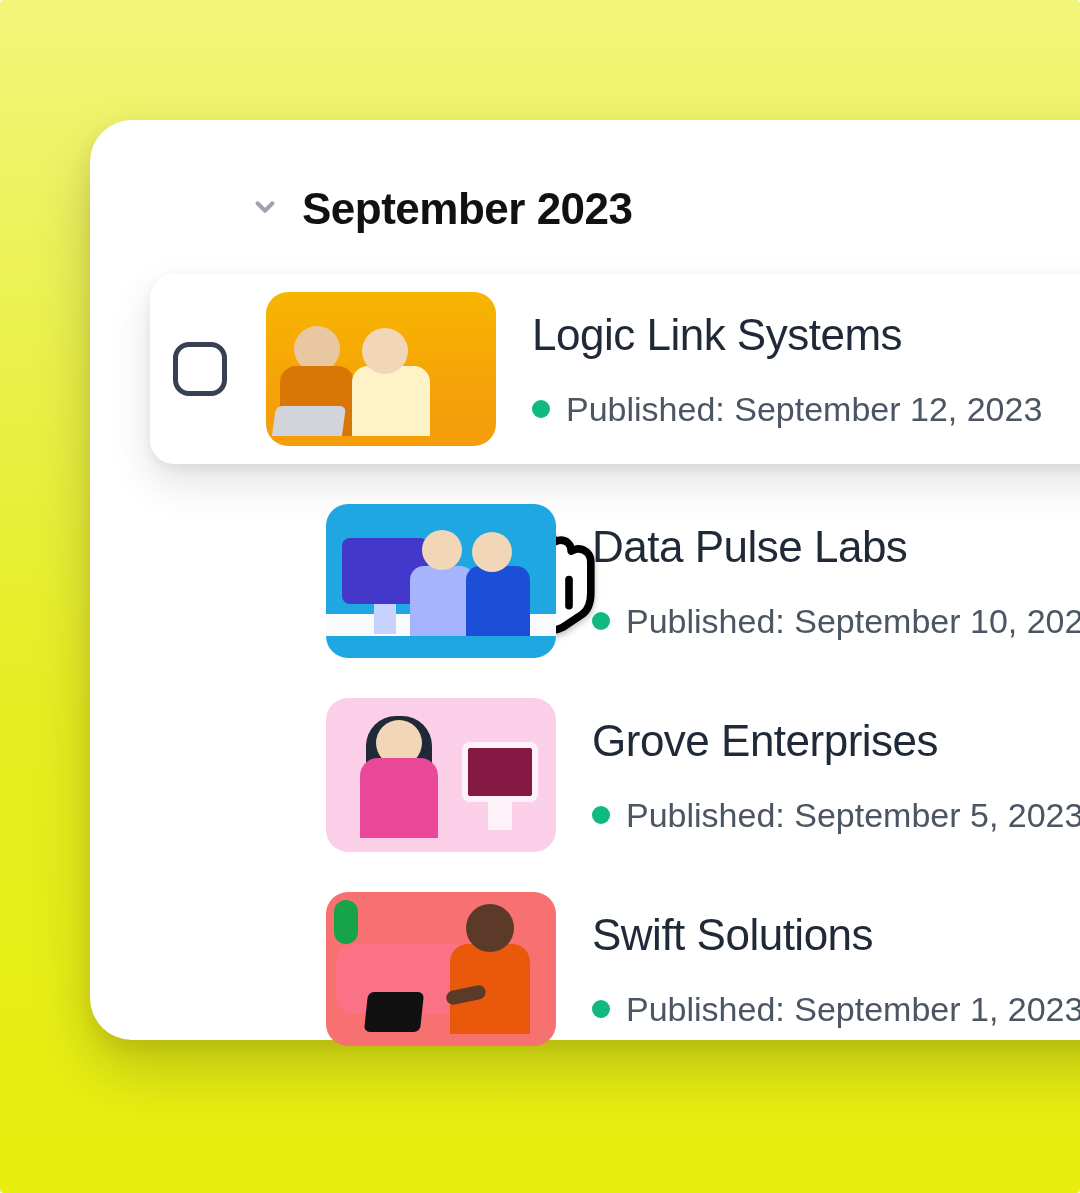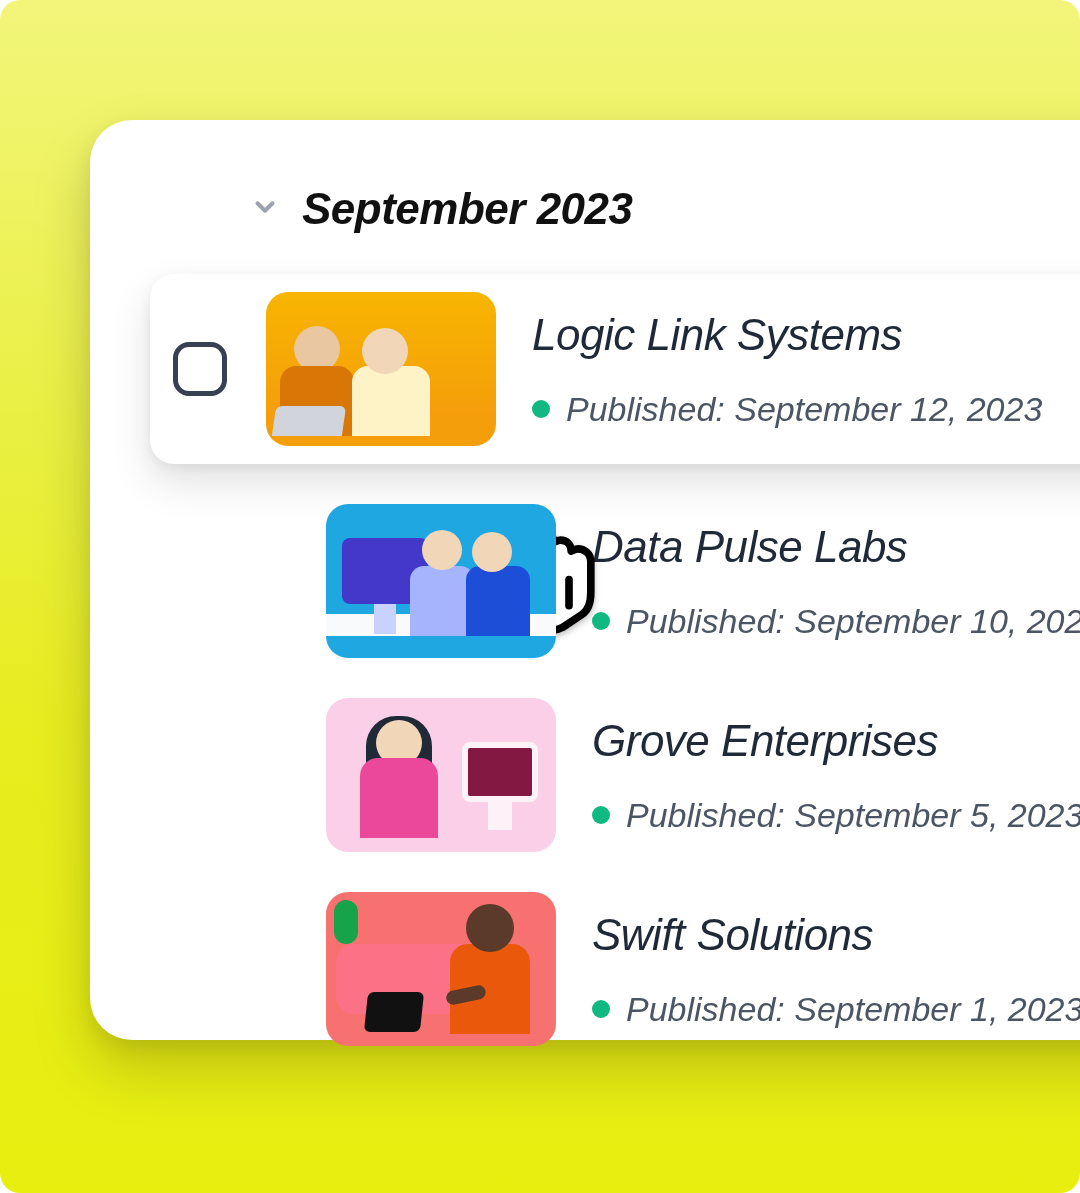--- a/index.html
+++ b/index.html
@@ -1,23 +1,22 @@
 <!DOCTYPE html>
 <html><head>
 <meta charset="utf-8">
 <style>
   * { box-sizing: border-box; margin: 0; padding: 0; }
   html, body { width: 1080px; height: 1193px; overflow: hidden; font-family: -apple-system, BlinkMacSystemFont, "Segoe UI", Helvetica, Arial, sans-serif; }
   .stage {
     width: 1080px; height: 1193px;
     background: linear-gradient(180deg, #f2f57a 0%, #eaf043 35%, #e7ed20 60%, #e8ee0e 100%);
-    border-radius: 20px;
+    border-radius: 4px;
     position: relative;
     overflow: hidden;
-    font-style: italic;
   }
   .panel {
     position: absolute;
     left: 90px; top: 120px;
     width: 1200px; height: 920px;
     background: #fff;
     border-radius: 42px;
     box-shadow: 0 30px 60px rgba(0,0,0,0.18), 0 8px 20px rgba(0,0,0,0.08);
     padding: 64px 0 40px 60px;
   }

